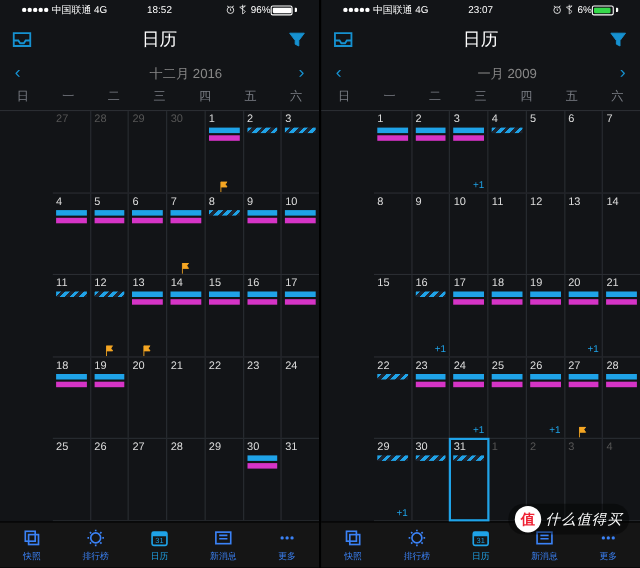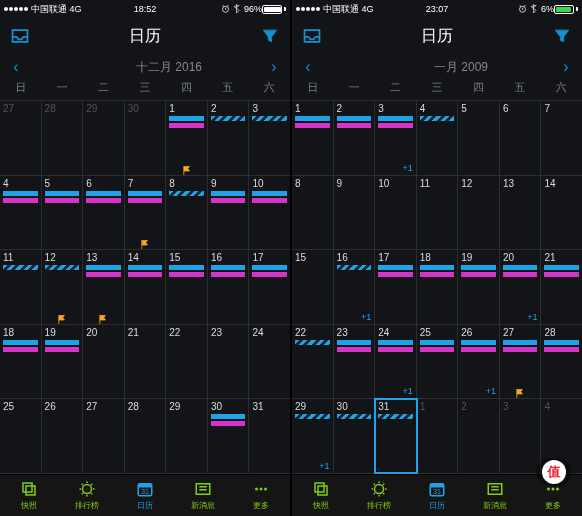--- a/index.html
+++ b/index.html
@@ -2,21 +2,21 @@
 <html><head>
 <meta charset="utf-8">
 <style>
   * { box-sizing: border-box; margin: 0; padding: 0; }
   html, body { background: #000; font-family: -apple-system, "Helvetica Neue", Arial, sans-serif; color: #fff; }
   .wrap { width: 582px; height: 516px; display: flex; position: relative; background:#000;}
   .phone { width: 290px; height: 516px; background: #121417; position: relative; display: flex; flex-direction: column; }
   .phone + .phone { margin-left: 2px; }
 
   
-  .status { height: 18px; display: flex; align-items: center; font-size: 9px; padding: 0 4px; color:#fff;}
+  .status { height: 18px; display: flex; align-items: center; font-size: 9px; padding: 0 20px; color:#fff;}
   .status .dots { display:flex; gap:1px; margin-right:3px;}
   .status .dot { width:4px; height:4px; border-radius:50%; background:#fff; }
   .status .spacer { flex:1; }
   .status .time { position:absolute; left:50%; transform:translateX(-50%); font-weight:400; }
   .batt { display:inline-flex; align-items:center; gap:2px;}
   .batt-body { width:20px; height:9px; border:1px solid #fff; border-radius:2px; position:relative; }
   .batt-body.green::after { content:""; position:absolute; left:1px; top:1px; bottom:1px; width:86%; background:#35d94a; border-radius:1px;}
   .batt-body.full::after { content:""; position:absolute; left:1px; top:1px; bottom:1px; width:94%; background:#fff; border-radius:1px;}
   .batt-tip { width:2px; height:4px; background:#fff; border-radius:0 1px 1px 0;}
   .bt-icon svg, .alarm-icon svg { width:9px; height:9px; fill:#fff; }
@@ -31,37 +31,37 @@
   .month { height:26px; display:flex; align-items:center; justify-content:space-between; padding:0 8px; color:#888;}
   .month .chev { color:#1691d0; font-size:16px; width:16px; text-align:center;}
   .month .label { font-size:12px;margin-left:48px; }
 
   
   .wd { height:20px; display:flex; }
   .wd div { flex:1; text-align:center; font-size:11px; color:#7b7f86; }
 
   
   .grid { flex:1; display:flex; flex-direction:column; border-top:1px solid #2a2d32;}
-  .grow { flex:1; display:flex; border-bottom:1px solid #2a2d32;}
+  .grow { flex:1; display:flex; border-bottom:1px solid #2a2d32;margin-left:48px;}
   .cell { flex:1; border-right:1px solid #2a2d32; position:relative; padding:2px 3px; overflow:hidden;}
   .cell:last-child{border-right:none;}
   .daynum { font-size:10px; color:#ddd; }
   .dim .daynum { color:#555; }
   .today { outline:2px solid #1fa3e8; outline-offset:-1px;}
   .bar { height:5px; margin-top:2px; }
   .bar.blue { background:#1fa3e8; }
   .bar.pink { background:#d534c6; }
   .bar.hatch { background: repeating-linear-gradient(135deg,#1fa3e8 0,#1fa3e8 3px,#1e2530 3px,#1e2530 6px); }
   .flag { position:absolute; bottom:3px; left:50%; transform:translateX(-50%); width:8px; height:10px; }
   .flag svg { width:8px; height:10px; }
   .plus { position:absolute; bottom:2px; right:3px; font-size:9px; color:#1fa3e8;}
 
   
   .tab { height:42px; background:#151515; display:flex; border-top:1px solid #000;}
-  .tab .item { flex:1; display:flex; flex-direction:column; align-items:center; justify-content:center; gap:2px; color:#84cc16;}
+  .tab .item { flex:1; display:flex; flex-direction:column; align-items:center; justify-content:center; gap:2px; color:#3b82f6;}
   .tab .item.active { color:#1fa3e8; }
   .tab .item .ico { width:18px; height:18px; display:flex; align-items:center; justify-content:center;}
   .tab .item .ico svg { width:18px; height:18px; }
   .tab .lbl { font-size:8px; }
 
   
   .wm { position:absolute; right:10px; bottom:30px; display:flex; align-items:center; gap:4px; background:rgba(0,0,0,.4); padding:2px 6px; border-radius:14px;}
   .wm .circ { width:24px; height:24px; border-radius:50%; background:#fff; color:#e23; font-weight:700; font-size:13px; display:flex; align-items:center; justify-content:center;}
   .wm .txt { font-size:13px; font-style:italic; color:#fff; letter-spacing:1px;}
 </style>
@@ -576,14 +576,15 @@
               <circle cx="12" cy="12" r="2"></circle>
               <circle cx="18" cy="12" r="2"></circle>
             </svg>
           </span>
           <span class="lbl">更多</span>
         </div>
       </div>
     </div>
     <div class="wm">
       <span class="circ">值</span>
+      <span class="txt">什么值得买</span>
     </div>
   </div>
 
 </body></html>

